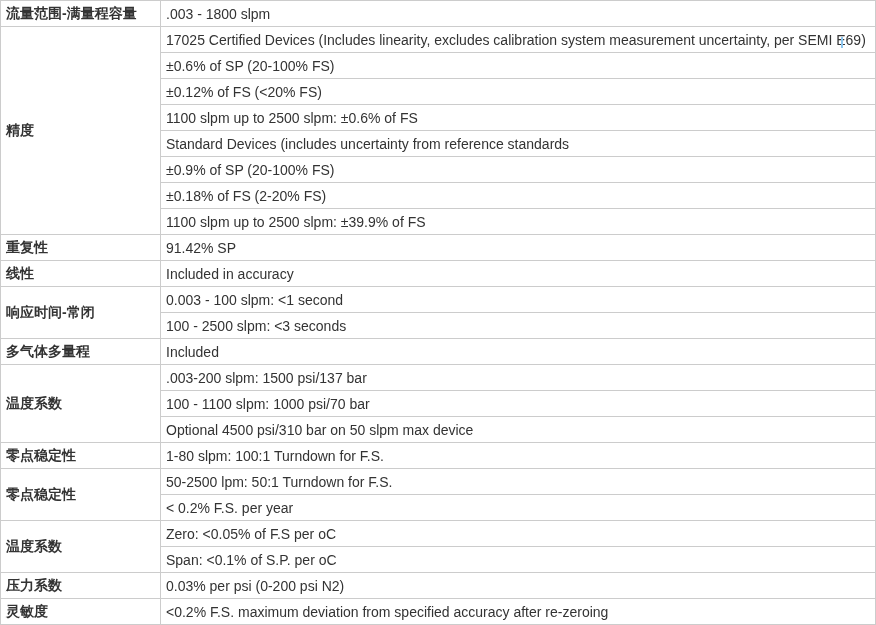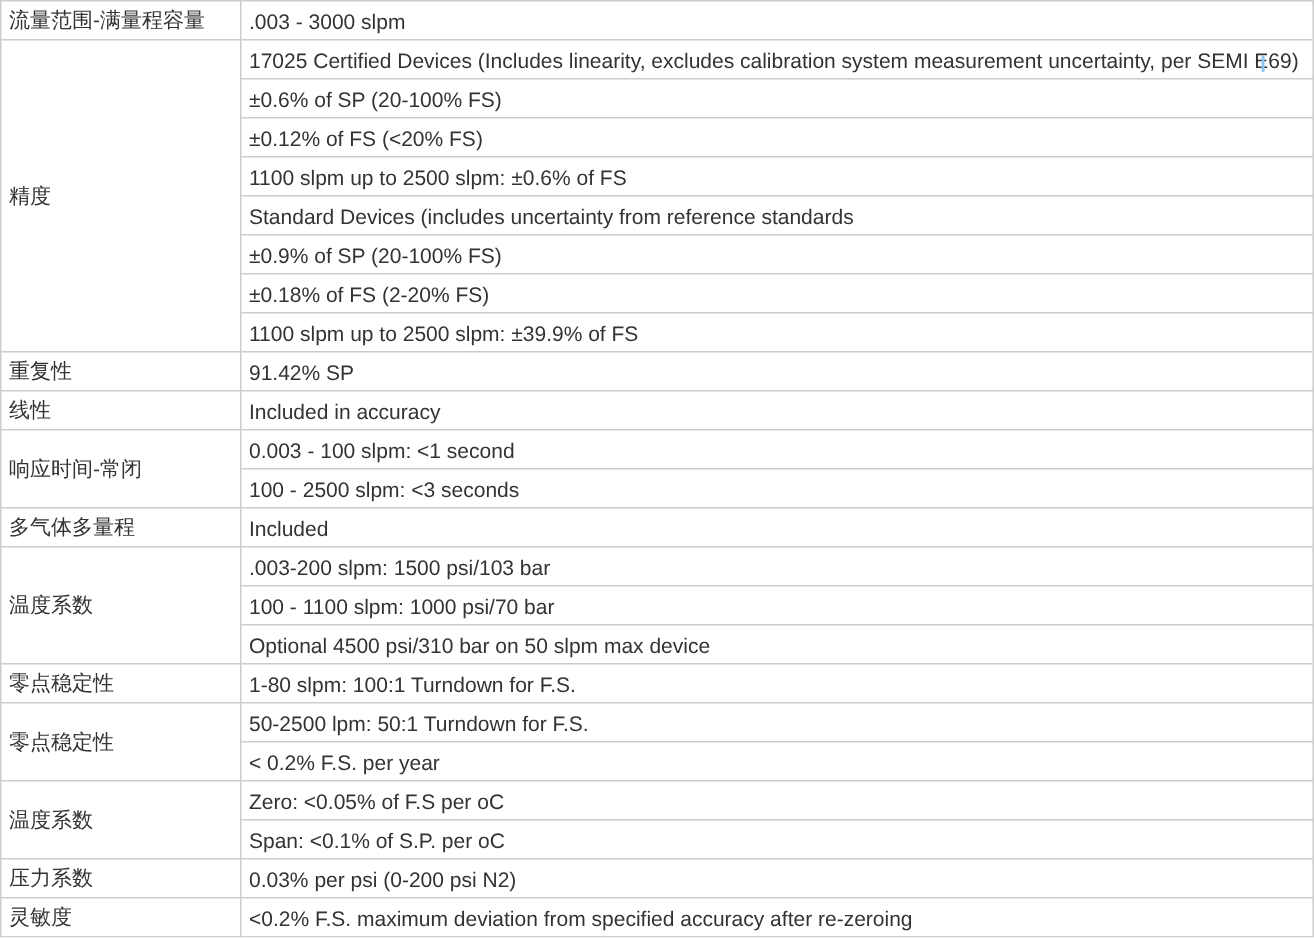--- a/index.html
+++ b/index.html
@@ -29,40 +29,41 @@
     padding: 0 6px 0 5px;
     font-weight: normal;
     text-align: left;
     vertical-align: middle;
     white-space: nowrap;
     overflow: hidden;
     background: #ffffff;
   }
   table.spec-table th {
     width: 148px;
+    font-weight: bold;
   }
   .caret {
     position: absolute;
     left: 841px;
     top: 37px;
     width: 2px;
     height: 11px;
     background: #8ec6ee;
   }
 </style>
 </head>
 <body>
 
 <div class="page">
   <table class="spec-table">
     <tbody>
 
       <tr>
         <th rowspan="1">流量范围-满量程容量</th>
-        <td>.003 - 3000 slpm</td>
+        <td>.003 - 1800 slpm</td>
       </tr>
 
       <tr>
         <th rowspan="8">精度</th>
         <td>17025 Certified Devices (Includes linearity, excludes calibration system measurement uncertainty, per SEMI E69)</td>
       </tr>
       <tr>
         <td>±0.6% of SP (20-100% FS)</td>
       </tr>
       <tr>
@@ -102,21 +103,21 @@
         <td>100 - 2500 slpm: &lt;3 seconds</td>
       </tr>
 
       <tr>
         <th rowspan="1">多气体多量程</th>
         <td>Included</td>
       </tr>
 
       <tr>
         <th rowspan="3">温度系数</th>
-        <td>.003-200 slpm: 1500 psi/103 bar</td>
+        <td>.003-200 slpm: 1500 psi/137 bar</td>
       </tr>
       <tr>
         <td>100 - 1100 slpm: 1000 psi/70 bar</td>
       </tr>
       <tr>
         <td>Optional 4500 psi/310 bar on 50 slpm max device</td>
       </tr>
 
       <tr>
         <th rowspan="1">零点稳定性</th>

